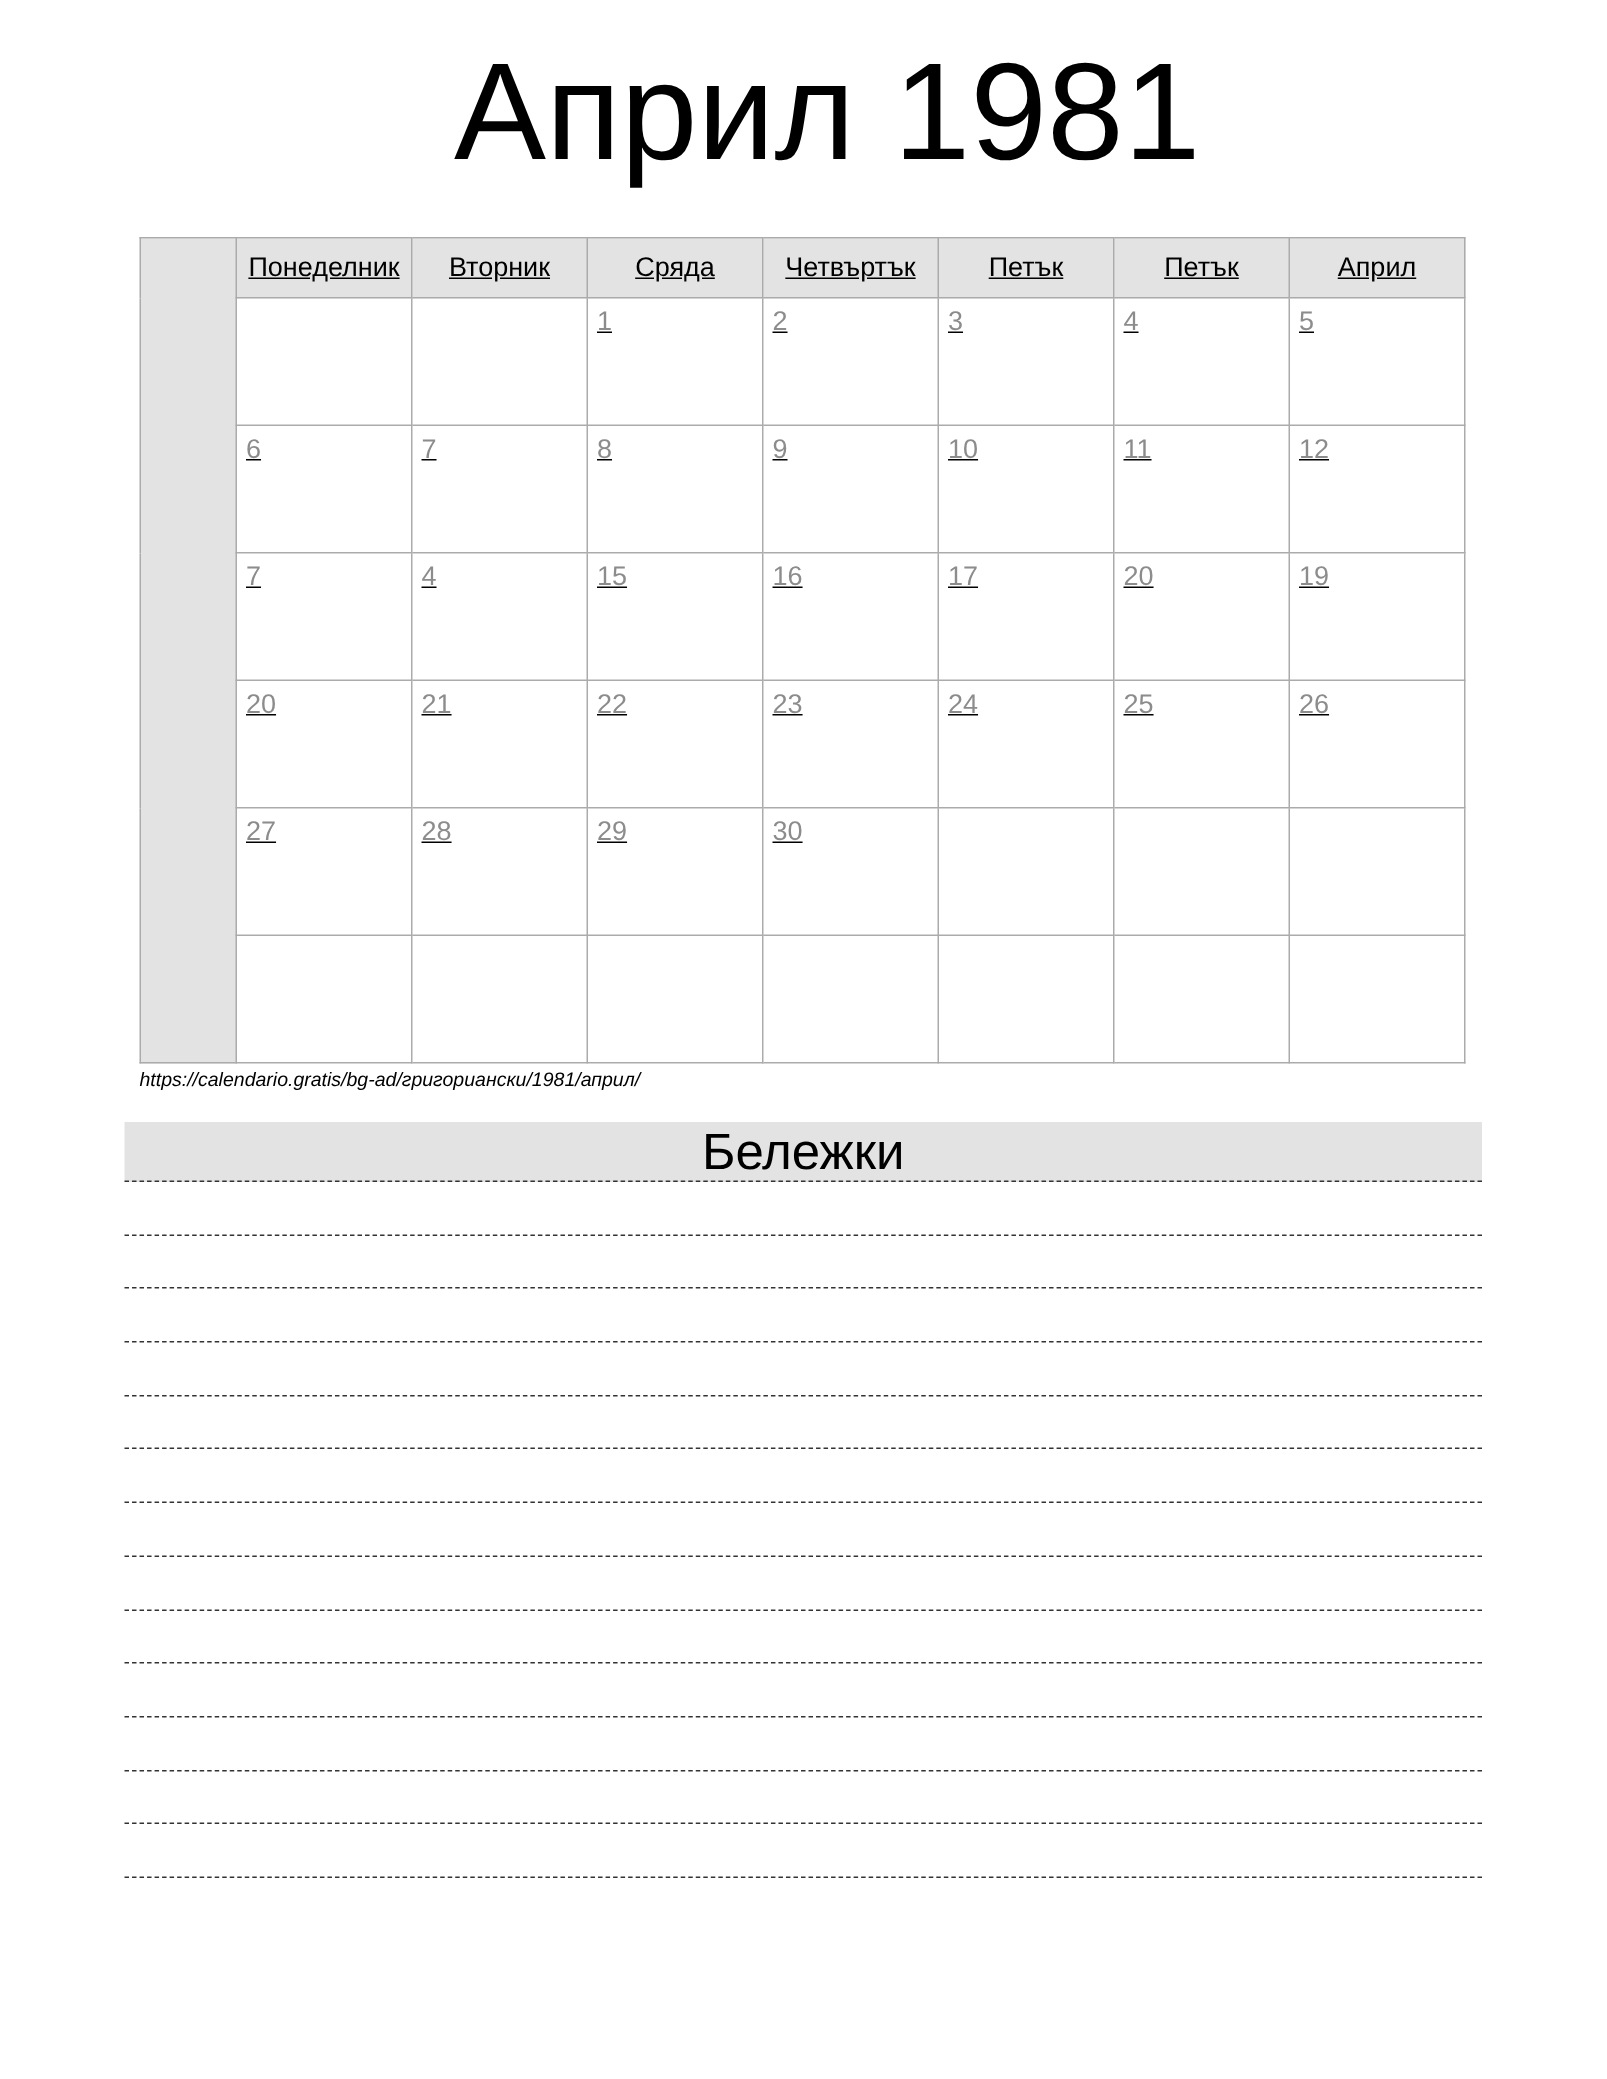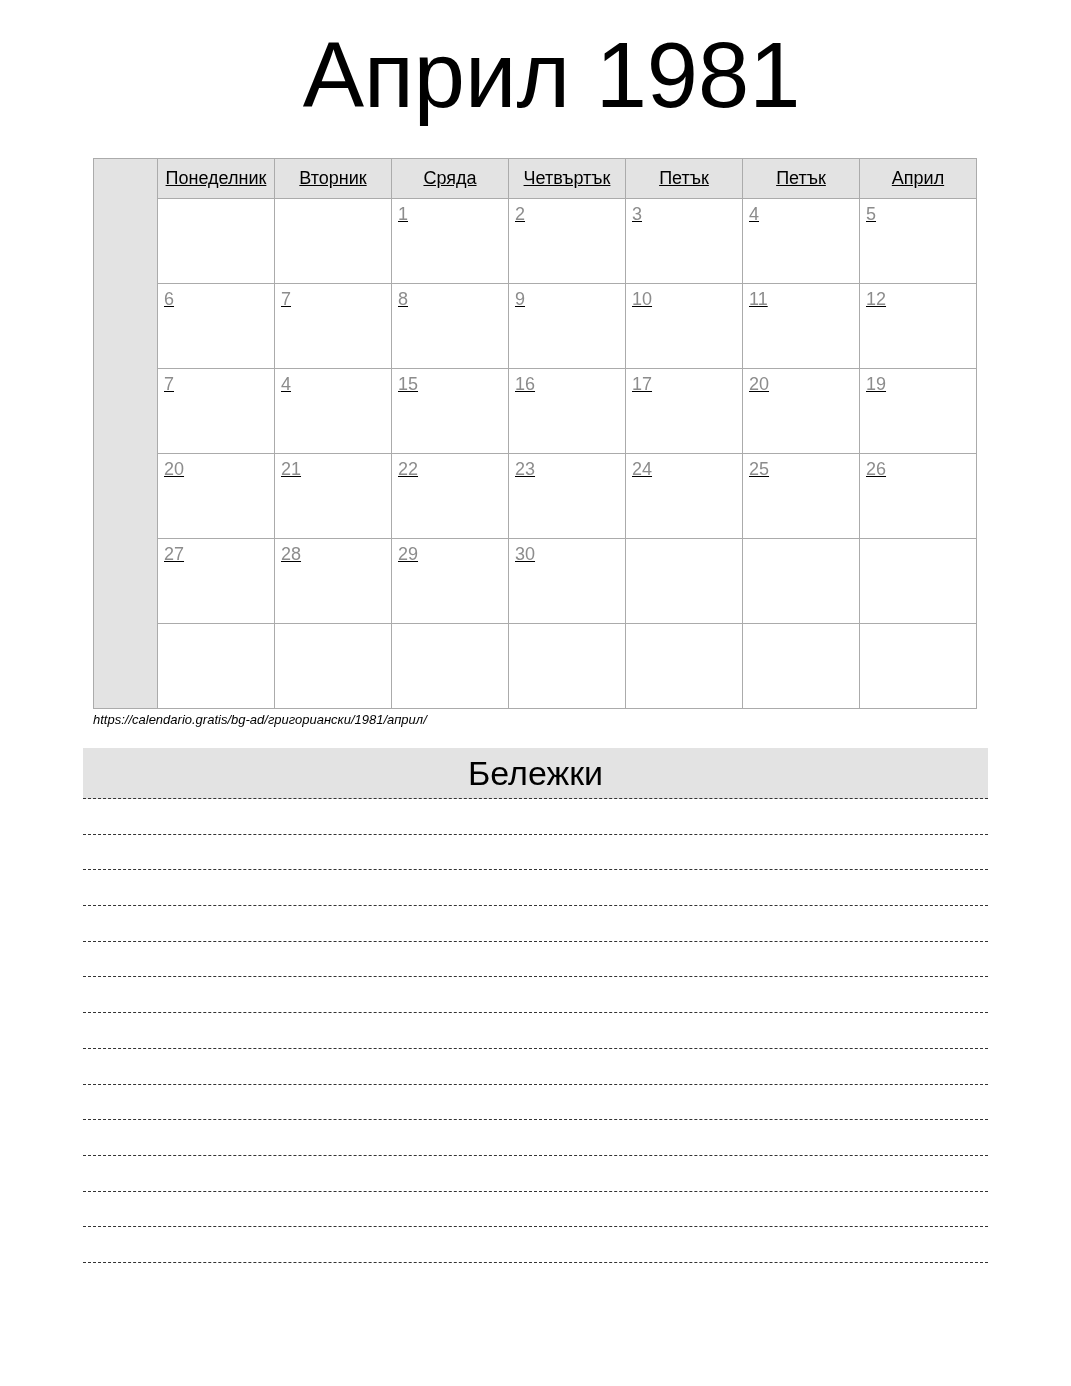--- a/index.html
+++ b/index.html
@@ -84,21 +84,21 @@
 
   .notes-section {
     position: absolute;
     left: 83px;
     top: 748px;
     width: 905px;
   }
 
   .notes-header {
     width: 100%;
-    height: 51px;
+    height: 40px;
     background: var(--panel-bg, #e3e3e3);
     border-bottom: 1px dashed var(--line-color, #333333);
     display: flex;
     align-items: center;
     justify-content: center;
   }
 
   .notes-title {
     font-size: 34px;
     font-weight: 400;

